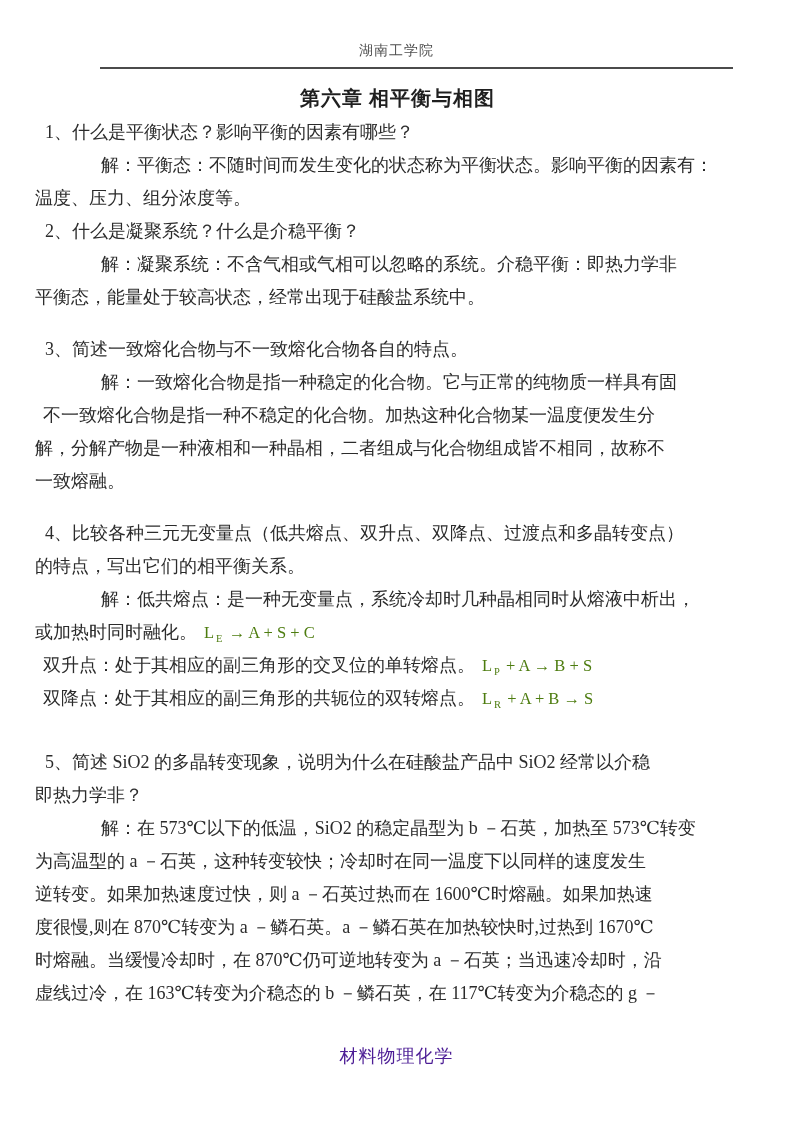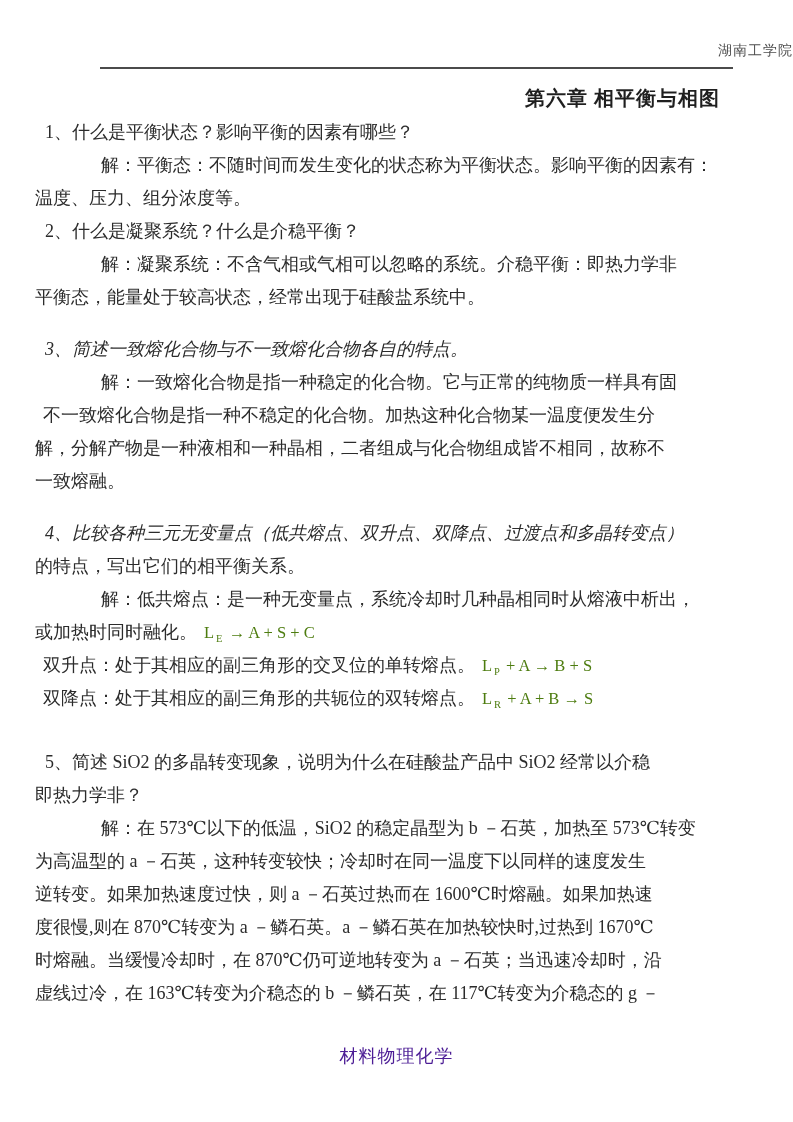--- a/index.html
+++ b/index.html
@@ -8,52 +8,52 @@
     width: 793px;
     height: 1122px;
     margin: 0 auto;
     background: #ffffff;
     font-family: "Liberation Serif", "DejaVu Serif", serif;
     color: #2b2b2b;
     overflow: hidden;
   }
   .page-header {
     padding-top: 42px;
-    text-align: right;
+    text-align: center;
     font-size: 14px;
     color: #4e4e4e;
     letter-spacing: 1px;
   }
   .header-rule {
     margin: 7px 60px 0 100px;
     border-bottom: 2px solid #4b4b4b;
     height: 0;
   }
   .page-title {
     margin: 16px 73px 4px 75px;
-    text-align: right;
+    text-align: center;
     font-size: 20px;
     font-weight: 700;
     color: #1f1f1f;
     letter-spacing: 1px;
   }
   .doc-body { margin: 0 60px 0 35px; }
   .ln {
     margin: 0;
     height: 33px;
     line-height: 33px;
     font-size: 18px;
     white-space: nowrap;
     color: #2b2b2b;
   }
   .q   { text-indent: 10px; }
   .q2  { text-indent: 8px;  }
   .ans { text-indent: 66px; }
   .cont{ text-indent: 0;    }
-  .gap-md { margin-top: 19px; font-style: italic; }
+  .gap-md { margin-top: 19px; }
   .gap-lg { margin-top: 31px; }
   .formula {
     font-family: "Liberation Serif", "DejaVu Serif", serif;
     font-size: 16.5px;
     color: #4d7c0f;
     margin-left: 7px;
     white-space: pre;
   }
   .formula sub {
     font-size: 10.5px;

